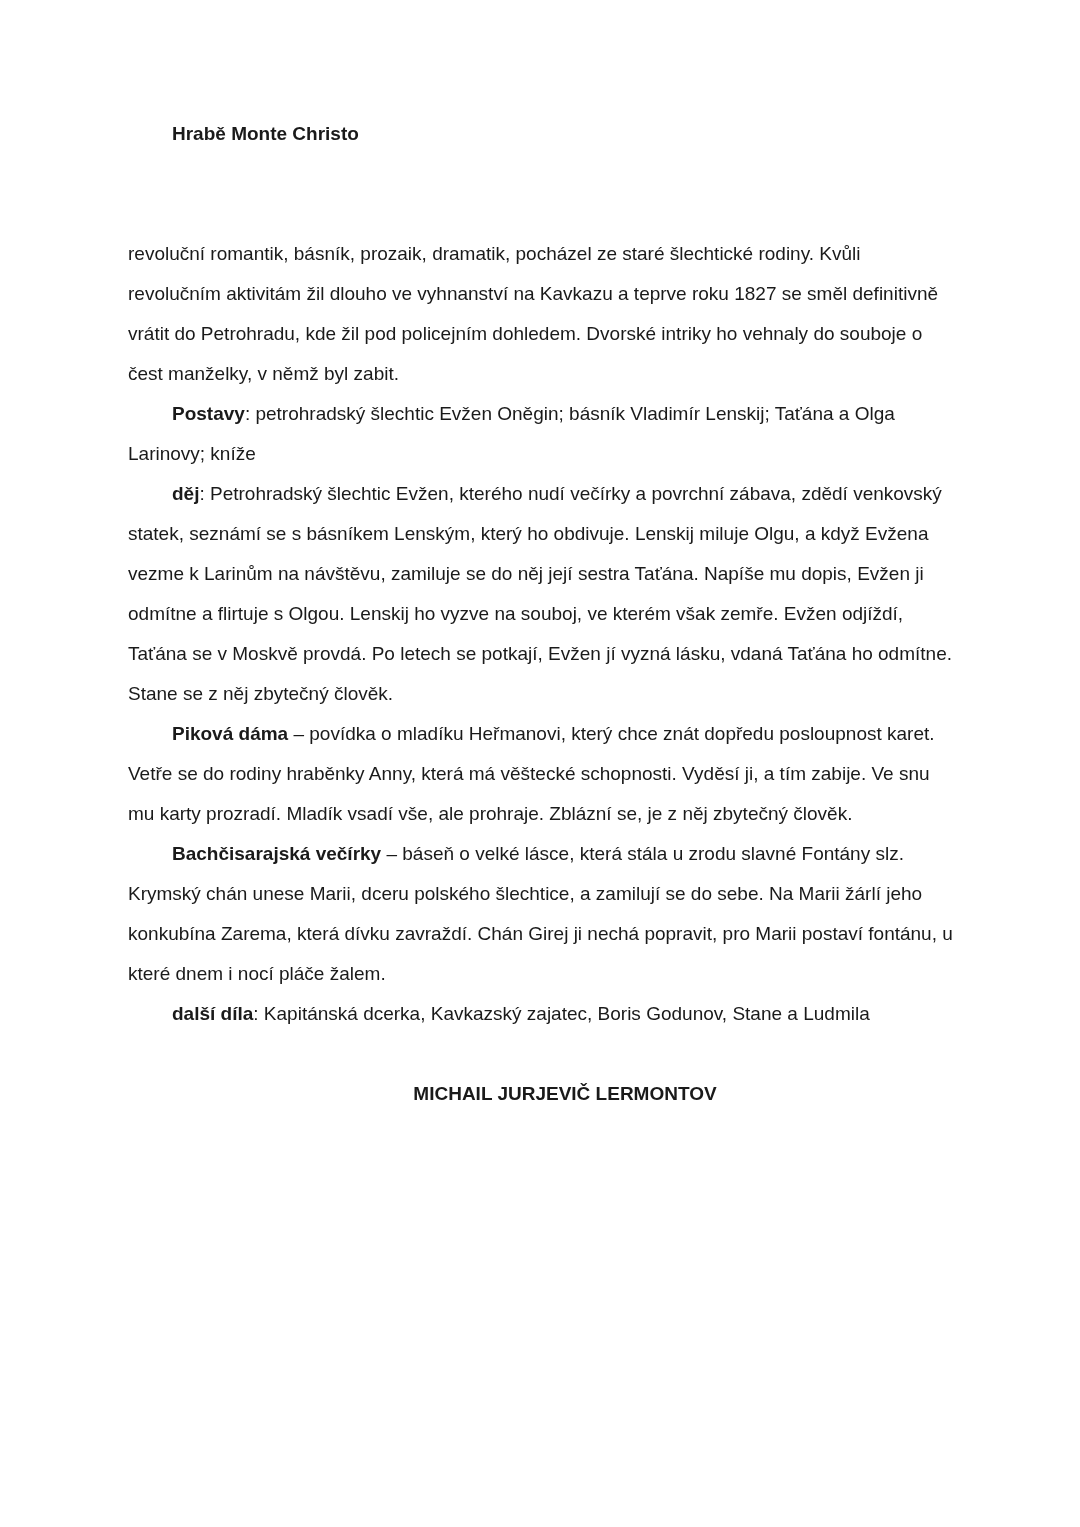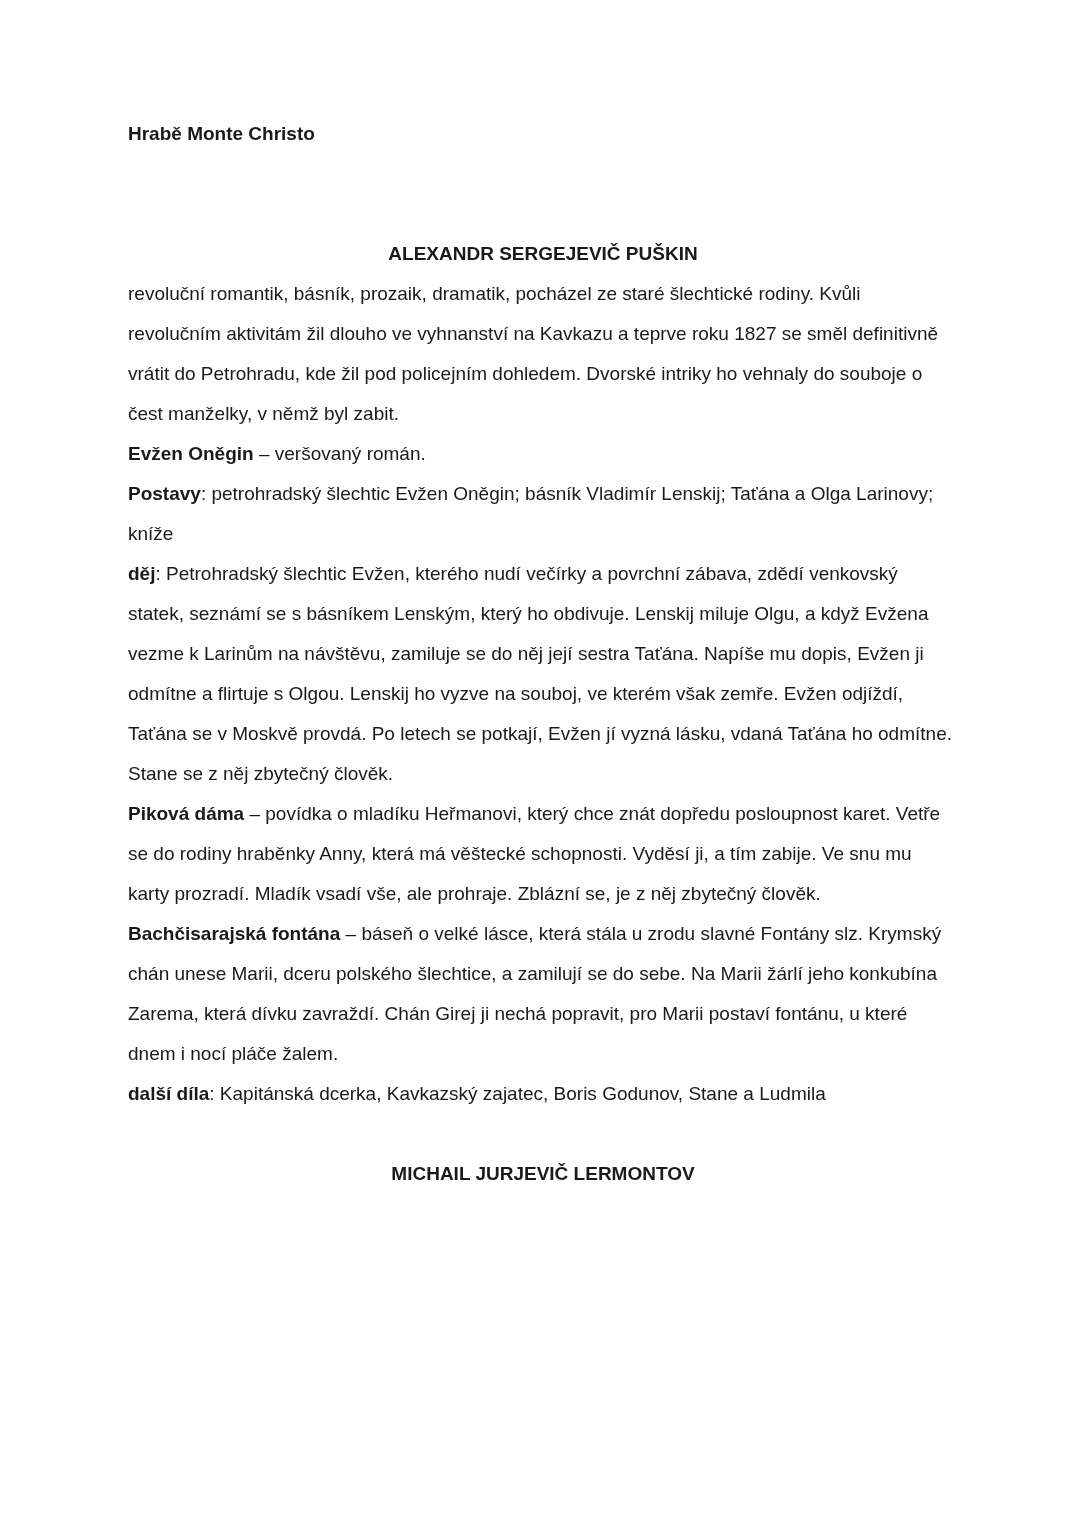--- a/index.html
+++ b/index.html
@@ -21,40 +21,39 @@
     overflow: hidden;
   }
   .para {
     margin: 0;
   }
   .para.center {
     text-align: center;
   }
   .run-bold {
     font-weight: 700;
+    margin-left: 44px;
   }
   .run-italic {
     font-style: italic;
   }
   .spacer {
     height: 40px;
   }
 </style>
 </head>
 <body>
 
 <div class="page">
   <div id="content">
       <p class="para"><span class="run-bold">Hrabě Monte Christo</span></p>
       <div class="spacer"></div>
       <div class="spacer"></div>
-      <p class="para center"><span class="run-bold">ALEXANDR SERGEJEVIČ PUŠKIN</span></p>
       <p class="para"><span>revoluční romantik, básník, prozaik, dramatik, pocházel ze staré šlechtické rodiny. Kvůli revolučním aktivitám žil dlouho ve vyhnanství na Kavkazu a teprve roku 1827 se směl definitivně vrátit do Petrohradu, kde žil pod policejním dohledem. Dvorské intriky ho vehnaly do souboje o čest manželky, v němž byl zabit.</span></p>
-      <p class="para"><span class="run-bold">Evžen Oněgin</span><span> – veršovaný román.</span></p>
       <p class="para"><span class="run-bold">Postavy</span><span>: petrohradský šlechtic Evžen Oněgin; básník Vladimír Lenskij; Taťána a Olga Larinovy; kníže</span></p>
       <p class="para"><span class="run-bold">děj</span><span>: Petrohradský šlechtic Evžen, kterého nudí večírky a povrchní zábava, zdědí venkovský statek, seznámí se s básníkem Lenským, který ho obdivuje. Lenskij miluje Olgu, a když Evžena vezme k Larinům na návštěvu, zamiluje se do něj její sestra Taťána. Napíše mu dopis, Evžen ji odmítne a flirtuje s Olgou. Lenskij ho vyzve na souboj, ve kterém však zemře. Evžen odjíždí, Taťána se v Moskvě provdá. Po letech se potkají, Evžen jí vyzná lásku, vdaná Taťána ho odmítne. Stane se z něj zbytečný člověk.</span></p>
       <p class="para"><span class="run-bold">Piková dáma</span><span> – povídka o mladíku Heřmanovi, který chce znát dopředu posloupnost karet. Vetře se do rodiny hraběnky Anny, která má věštecké schopnosti. Vyděsí ji, a tím zabije. Ve snu mu karty prozradí. Mladík vsadí vše, ale prohraje. Zblázní se, je z něj zbytečný člověk.</span></p>
-      <p class="para"><span class="run-bold">Bachčisarajská fontána</span><span> – báseň o velké lásce, která stála u zrodu slavné Fontány slz. Krymský chán unese Marii, dceru polského šlechtice, a zamilují se do sebe. Na Marii žárlí jeho konkubína Zarema, která dívku zavraždí. Chán Girej ji nechá popravit, pro Marii postaví fontánu, u které dnem i nocí pláče žalem.</span></p>
+      <p class="para"><span class="run-bold">Bachčisarajská večírky</span><span> – báseň o velké lásce, která stála u zrodu slavné Fontány slz. Krymský chán unese Marii, dceru polského šlechtice, a zamilují se do sebe. Na Marii žárlí jeho konkubína Zarema, která dívku zavraždí. Chán Girej ji nechá popravit, pro Marii postaví fontánu, u které dnem i nocí pláče žalem.</span></p>
       <p class="para"><span class="run-bold">další díla</span><span>: Kapitánská dcerka, Kavkazský zajatec, Boris Godunov, Stane a Ludmila</span></p>
       <div class="spacer"></div>
       <p class="para center"><span class="run-bold">MICHAIL JURJEVIČ LERMONTOV</span></p>
     </div>
 </div>
 
 </body></html>

